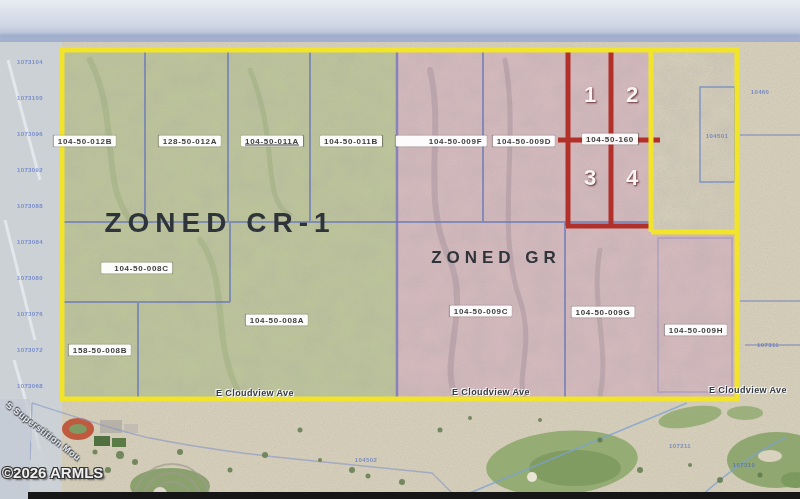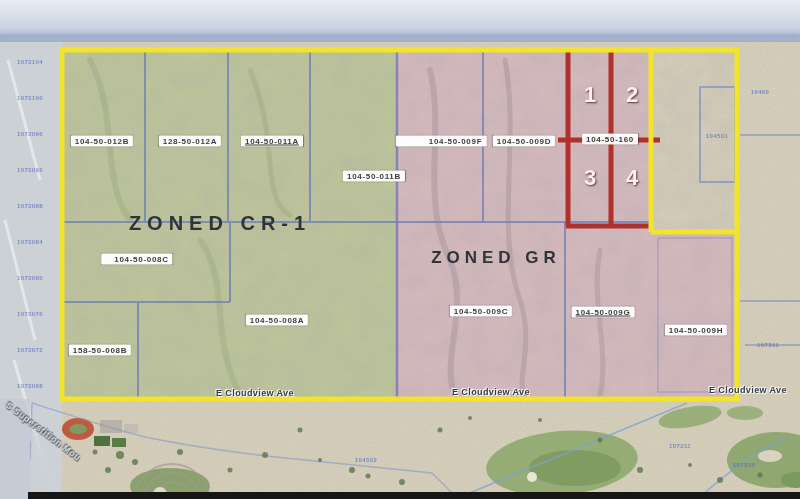--- a/index.html
+++ b/index.html
@@ -7,21 +7,21 @@
     position:relative;width:800px;height:499px;overflow:hidden;
     font-family:"Liberation Sans","DejaVu Sans",sans-serif;
     background:#d9d2bf;
   }
   .stage svg{position:absolute;left:0;top:0;}
   .lbl{position:absolute;transform:translate(-50%,-50%);white-space:nowrap;z-index:5;}
   .plabel{
     background:rgba(255,255,255,.95);color:#3c3c3c;font-size:8px;font-weight:bold;
     letter-spacing:.7px;padding:1px 4px;box-shadow:0 0 1px rgba(0,0,0,.4);border-radius:1px;
   }
-  .zlabel{color:#2f343a;font-weight:bold;letter-spacing:6px;font-size:20px;}
+  .zlabel{color:#2f343a;font-weight:bold;letter-spacing:6px;font-size:28px;}
   .zlabel.gr{font-size:17px;letter-spacing:5px;}
   .rednum{
     color:#f7f2f4;font-size:22px;font-weight:bold;
     text-shadow:1px 1px 2px rgba(80,20,20,.85);
   }
   .street{
     color:#333a43;font-size:9px;font-weight:bold;letter-spacing:.4px;
     text-shadow:0 0 2px #fff,1px 1px 0 rgba(255,255,255,.9),-1px -1px 0 rgba(255,255,255,.9);
   }
   .faint{
@@ -168,32 +168,32 @@
     </g>
   </svg>
 
   <div class="topstrip">
       <div class="fuzz"></div>
     </div>
 
   <div class="lbl zlabel" style="left:220px;top:223px;">ZONED CR-1</div>
   <div class="lbl zlabel gr" style="left:496px;top:223px;margin-top:35px;">ZONED GR</div>
 
-  <div class="lbl plabel" style="left:85px;top:141px;margin-left:17px;">104-50-012B</div>
+  <div class="lbl plabel" style="left:85px;top:141px;">104-50-012B</div>
   <div class="lbl plabel" style="left:190px;top:141px;">128-50-012A</div>
   <div class="lbl plabel" style="left:272px;top:141px;text-decoration:underline;">104-50-011A</div>
-  <div class="lbl plabel" style="left:374px;top:141px;margin-top:35px;">104-50-011B</div>
+  <div class="lbl plabel" style="left:351px;top:141px;">104-50-011B</div>
   <div class="lbl plabel" style="left:441px;top:141px;padding-left:33px;">104-50-009F</div>
   <div class="lbl plabel" style="left:524px;top:141px;">104-50-009D</div>
   <div class="lbl plabel" style="left:610px;top:139px;">104-50-160</div>
-  <div class="lbl plabel" style="left:137px;top:259px;padding-left:13px;">104-50-008C</div>
+  <div class="lbl plabel" style="left:137px;top:268px;padding-left:13px;">104-50-008C</div>
   <div class="lbl plabel" style="left:277px;top:320px;">104-50-008A</div>
   <div class="lbl plabel" style="left:100px;top:350px;">158-50-008B</div>
   <div class="lbl plabel" style="left:481px;top:311px;">104-50-009C</div>
-  <div class="lbl plabel" style="left:603px;top:312px;text-decoration:underline;">104-50-009G</div>
+  <div class="lbl plabel" style="left:603px;top:312px;">104-50-009G</div>
   <div class="lbl plabel" style="left:696px;top:330px;">104-50-009H</div>
 
   <div class="lbl rednum" style="left:590px;top:95px;">1</div>
   <div class="lbl rednum" style="left:632px;top:95px;">2</div>
   <div class="lbl rednum" style="left:590px;top:178px;">3</div>
   <div class="lbl rednum" style="left:632px;top:178px;">4</div>
 
   <div class="lbl street" style="left:255px;top:393px;">E Cloudview Ave</div>
   <div class="lbl street" style="left:491px;top:392px;">E Cloudview Ave</div>
   <div class="lbl street" style="left:748px;top:390px;">E Cloudview Ave</div>
@@ -211,14 +211,15 @@
   <div class="lbl faint" style="left:30px;top:386px;">1073068</div>
 
   <div class="lbl faint" style="left:760px;top:92px;">10460</div>
   <div class="lbl faint" style="left:717px;top:136px;">104501</div>
   <div class="lbl faint" style="left:768px;top:345px;">107311</div>
 
   <div class="lbl faint" style="left:366px;top:460px;">104502</div>
   <div class="lbl faint" style="left:680px;top:446px;">107211</div>
   <div class="lbl faint" style="left:744px;top:465px;">107310</div>
 
+  <div class="watermark">©2026 ARMLS</div>
   <div class="bottombar"></div>
 </div>
 
 </body></html>

